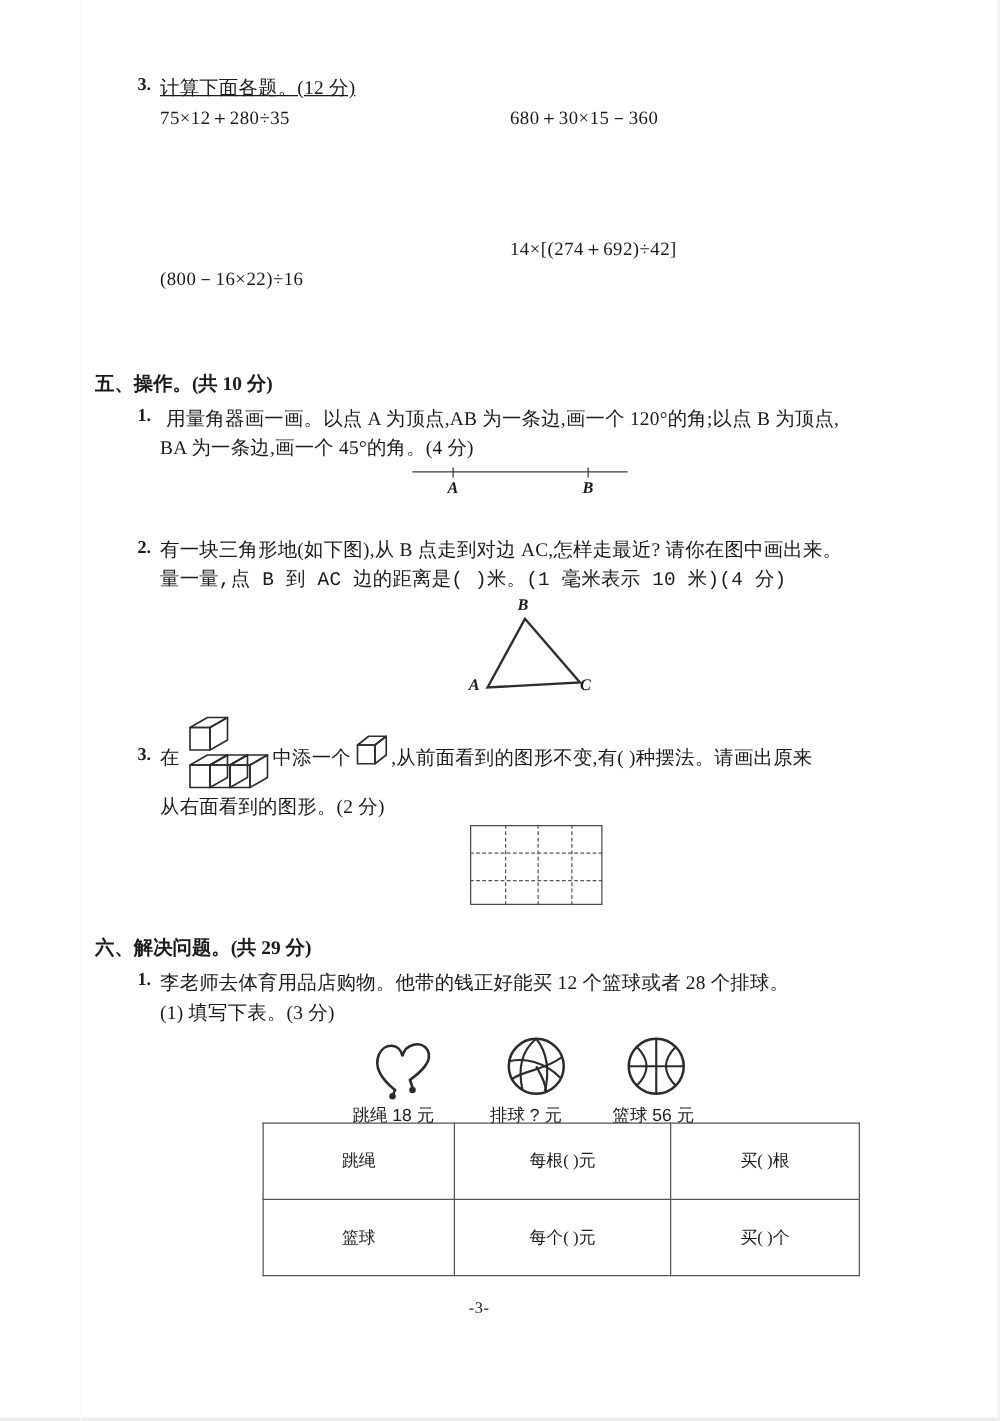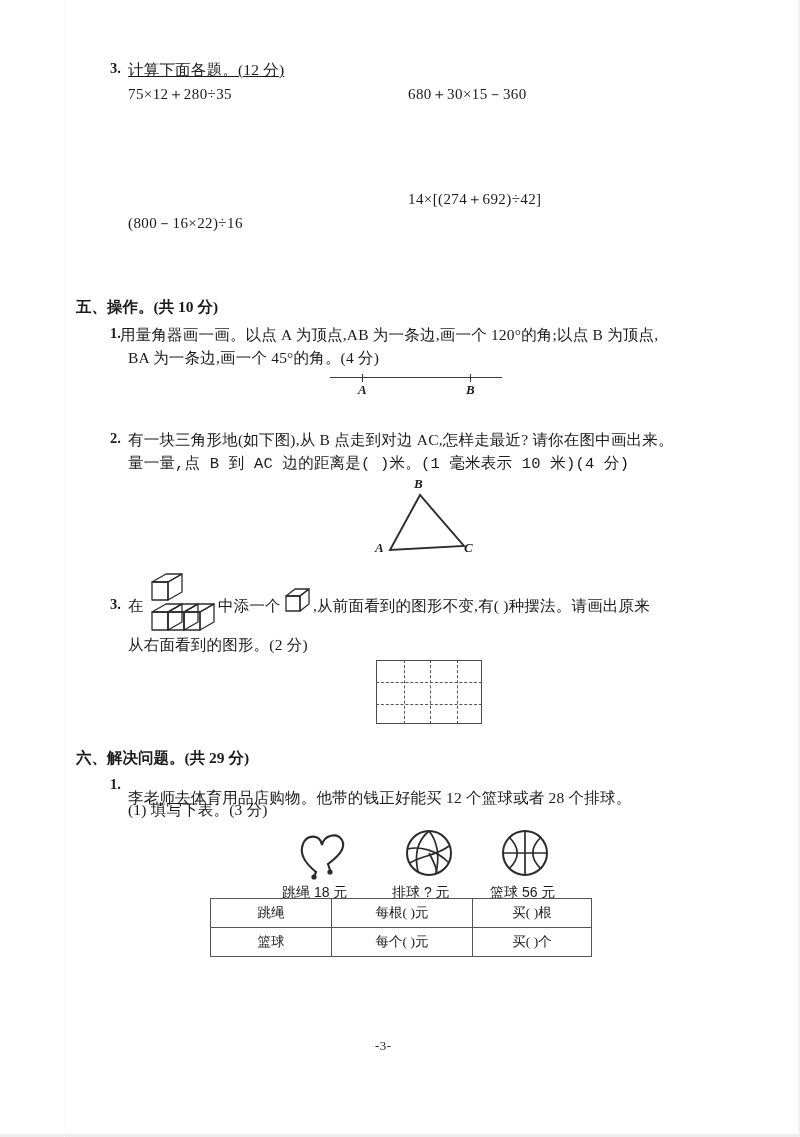--- a/index.html
+++ b/index.html
@@ -86,21 +86,21 @@
     table-layout: fixed;
   }
   .price-table td {
     border: 1px solid #555555;
     height: 28px;
     text-align: center;
     vertical-align: middle;
     font-size: 13.5px;
     font-family: "Liberation Serif", "DejaVu Serif", serif;
     white-space: nowrap;
-    padding: 0;
+    padding: 16px;
   }
   .price-table td.c0 { width: 120px; }
   .price-table td.c1 { width: 140px; }
   .price-table td.c2 { width: 118px; }
 
   
   .grid-fig {
     position: absolute;
     left: 376px;
     top: 660px;
@@ -175,21 +175,21 @@
     <div class="abs zh" style="left:128px; top:60px;text-decoration:underline;">计算下面各题。(12 分)</div>
 
     <div class="abs expr" style="left:128px; top:85px;">75×12＋280÷35</div>
     <div class="abs expr" style="left:408px; top:85px;">680＋30×15－360</div>
     <div class="abs expr" style="left:128px; top:190px;margin-top:24px;">(800－16×22)÷16</div>
     <div class="abs expr" style="left:408px; top:190px;">14×[(274＋692)÷42]</div>
 
     <div class="abs sec-head" style="left:76px; top:297px;">五、操作。(共 10 分)</div>
 
     <div class="abs qnum" style="left:110px; top:325px;">1.</div>
-    <div class="abs zh" style="left:120px; top:325px;text-align:center;">用量角器画一画。以点 A 为顶点,AB 为一条边,画一个 120°的角;以点 B 为顶点,</div>
+    <div class="abs zh" style="left:133px; top:325px;text-align:center;">用量角器画一画。以点 A 为顶点,AB 为一条边,画一个 120°的角;以点 B 为顶点,</div>
     <div class="abs zh" style="left:128px; top:348px;">BA 为一条边,画一个 45°的角。(4 分)</div>
 
     <div class="abline">
       <span class="tick" style="left:32px;"></span>
       <span class="tick" style="left:140px;"></span>
       <span class="ptlabel" style="left:28px; top:4px;">A</span>
       <span class="ptlabel" style="left:136px; top:4px;">B</span>
     </div>
 
     <div class="abs qnum" style="left:110px; top:430px;">2.</div>
@@ -250,21 +250,21 @@
       <span class="vl" style="left:26.5px;"></span>
       <span class="vl" style="left:53px;"></span>
       <span class="vl" style="left:79.5px;"></span>
       <span class="hl" style="top:21.3px;"></span>
       <span class="hl" style="top:42.6px;"></span>
     </div>
 
     <div class="abs sec-head" style="left:76px; top:748px;">六、解决问题。(共 29 分)</div>
 
     <div class="abs qnum" style="left:110px; top:776px;">1.</div>
-    <div class="abs zh" style="left:128px; top:776px;margin-top:12px;">李老师去体育用品店购物。他带的钱正好能买 12 个篮球或者 28 个排球。</div>
+    <div class="abs zh" style="left:128px; top:776px;">李老师去体育用品店购物。他带的钱正好能买 12 个篮球或者 28 个排球。</div>
     <div class="abs zh" style="left:128px; top:800px;">(1) 填写下表。(3 分)</div>
 
     <div class="abs" style="left:296px; top:828px;">
       <svg width="54" height="52" viewBox="0 0 54 52">
         <g fill="none" stroke="#2b2b2b" stroke-width="2.1" stroke-linecap="round">
           <path d="M20 44 C 10 36, 3 26, 7 16 C 11 6, 24 6, 26 17 C 28 7, 41 4, 46 12 C 51 21, 40 30, 32 36"></path>
           <path d="M20 44 L 18 49"></path>
           <path d="M32 36 L 34 42"></path>
         </g>
         <ellipse cx="18" cy="49" rx="2.6" ry="2.6" fill="#2b2b2b"></ellipse>

